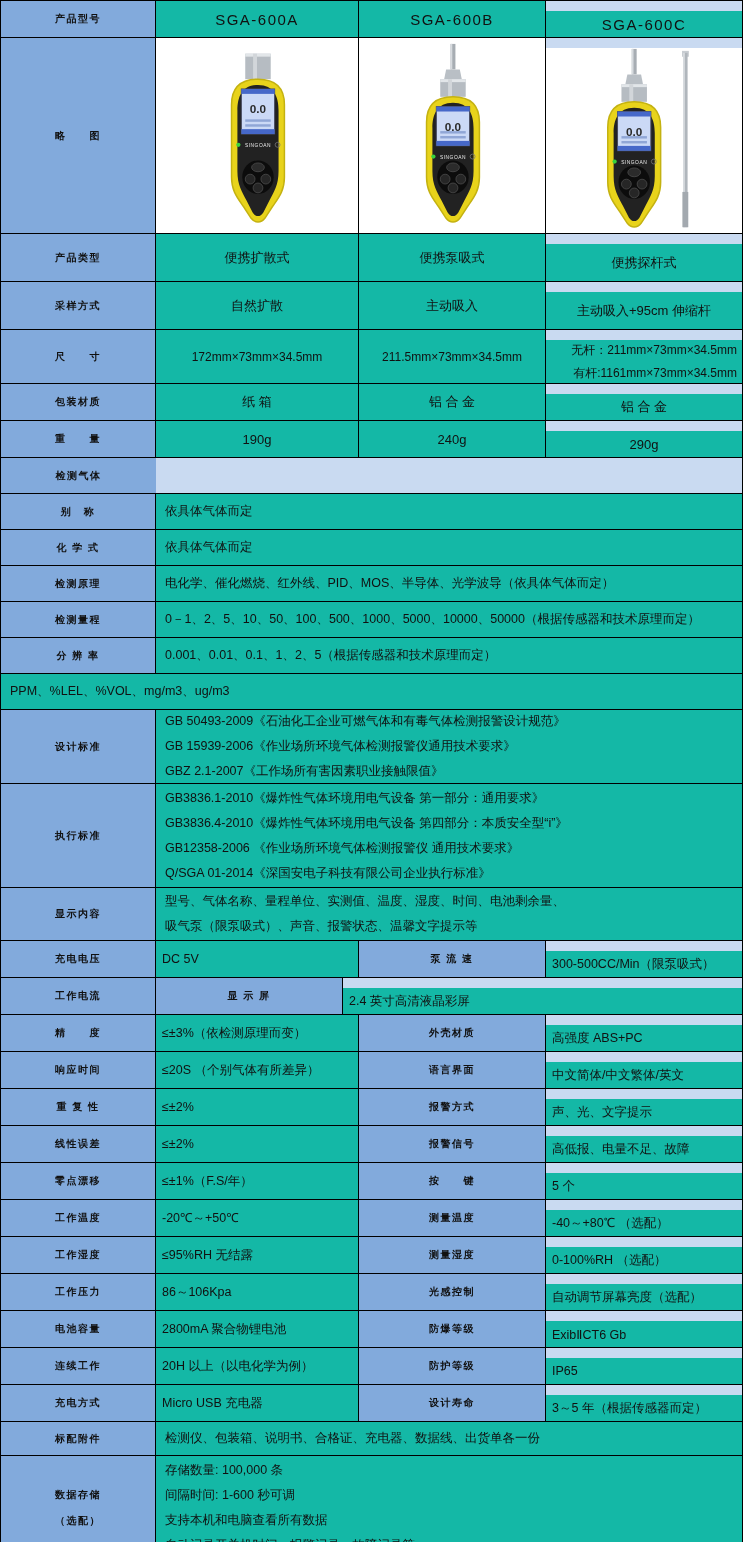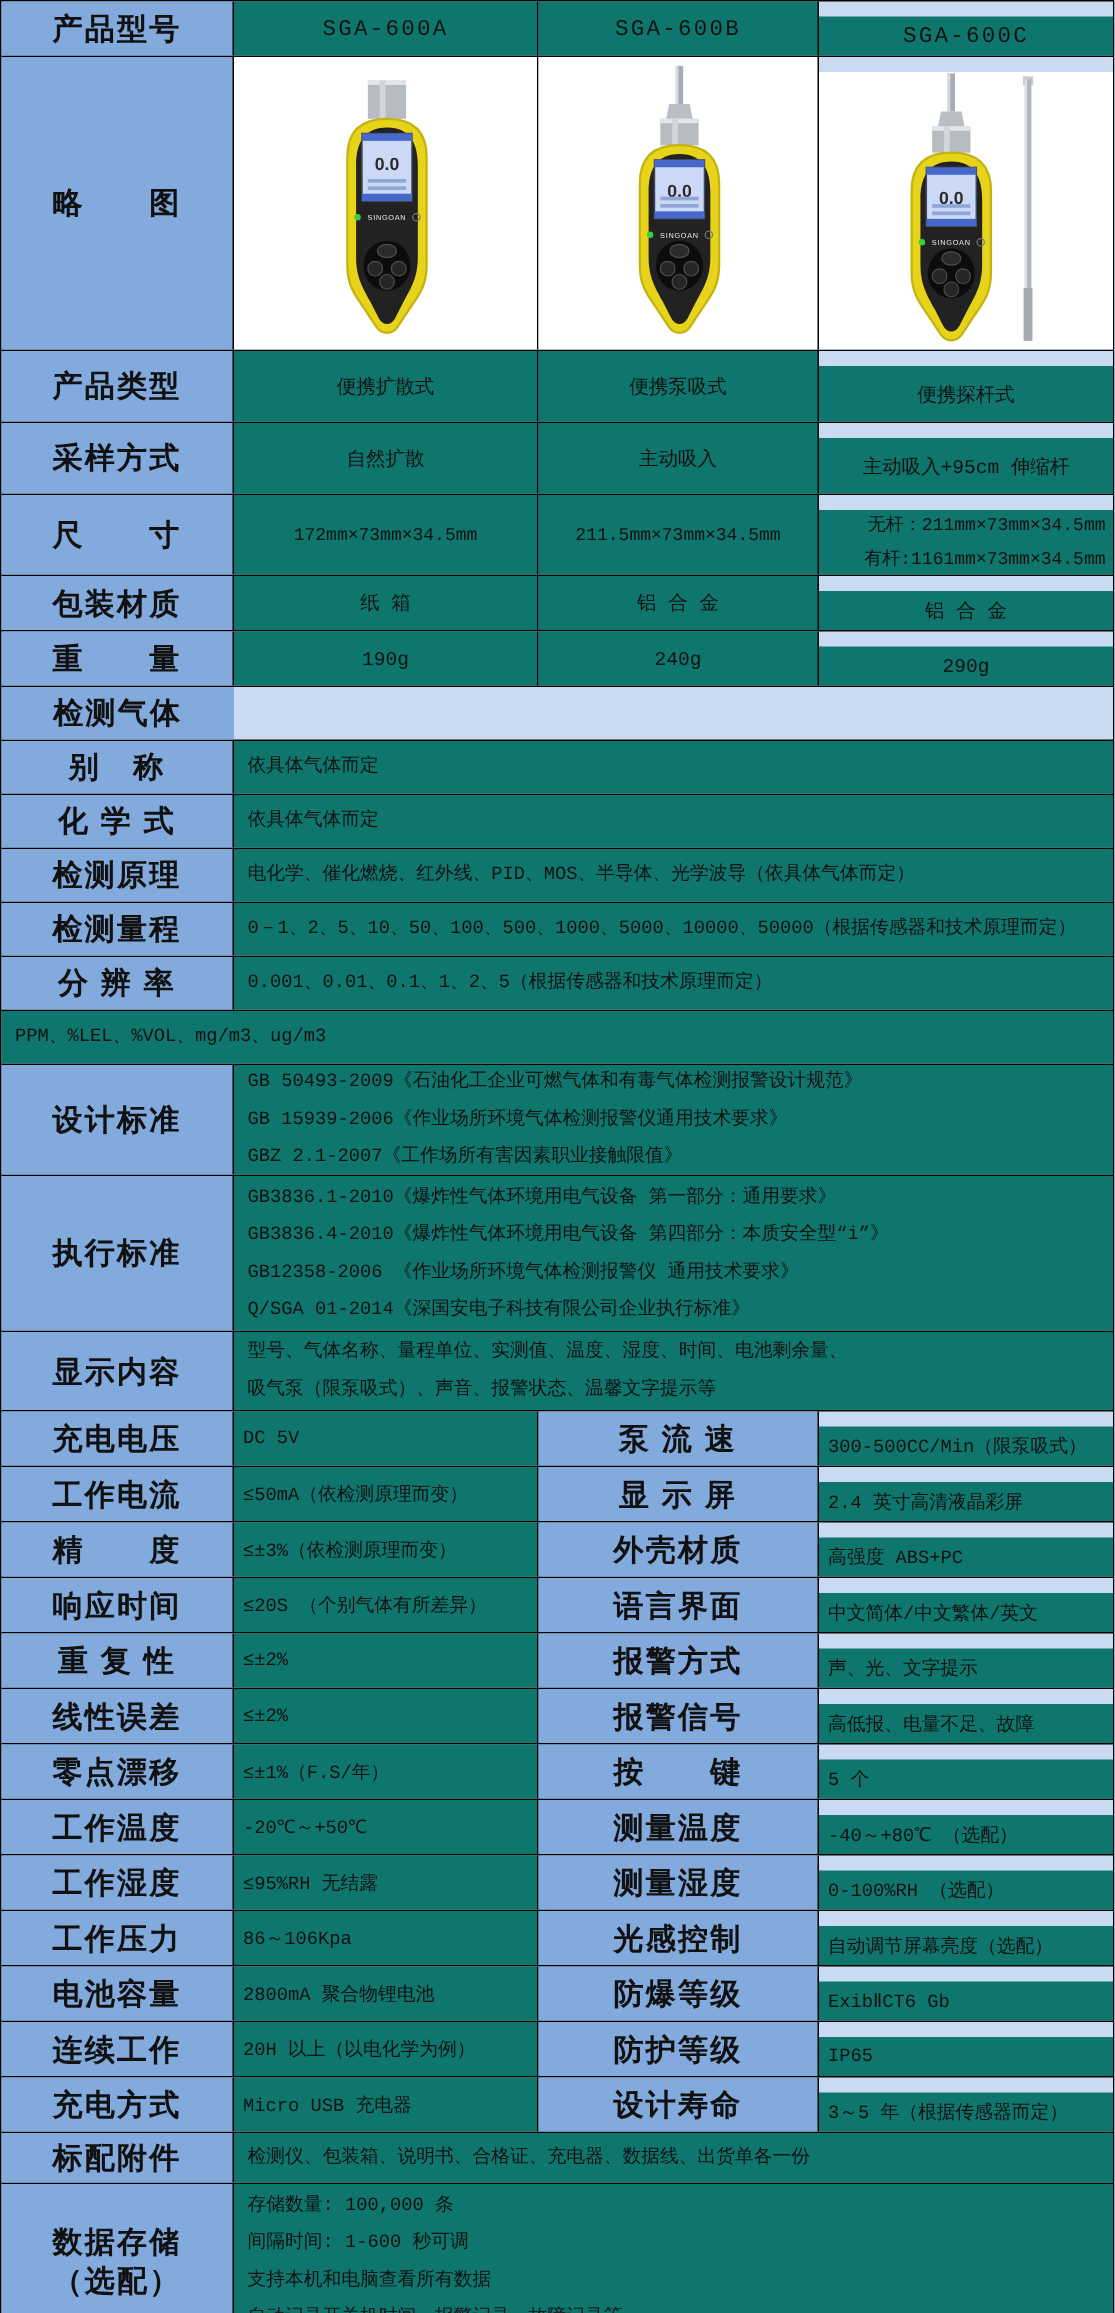--- a/index.html
+++ b/index.html
@@ -7,22 +7,22 @@
   .tbl{width:743px;border:1px solid #000;box-sizing:border-box;background:#c9daf1;}
   .row{display:flex;border-bottom:1px solid #000;box-sizing:border-box;}
   .row.last{border-bottom:none;}
   .cell{box-sizing:border-box;display:flex;align-items:center;justify-content:center;border-right:1px solid #000;overflow:hidden;}
   .cell:last-child{border-right:none;}
   .c1{flex:0 0 155px;}
   .c2{flex:0 0 203px;}
   .c3{flex:0 0 187px;}
   .c4{flex:1 1 auto;margin-top:10px;}
   .cfull{flex:1 1 auto;}
-  .lbl{background:#82aadc;font-weight:bold;font-size:20px;letter-spacing:1.5px;text-align:center;}
-  .val{background:#0f766e;font-size:13px;font-family:Liberation Mono, monospace;}
+  .lbl{background:#82aadc;font-weight:bold;font-size:10px;letter-spacing:1.5px;text-align:center;}
+  .val{background:#14b8a6;font-size:13px;font-family:Liberation Sans, sans-serif;}
   .model{font-size:15px;letter-spacing:1.5px;}
   .imgcell{background:#ffffff;}
   .device{display:flex;align-items:flex-end;justify-content:center;}
   .full-val{flex-direction:column;align-items:flex-start;justify-content:center;padding:0 9px;}
   .line{line-height:25px;font-size:12.5px;white-space:nowrap;}
   .spec-val{justify-content:flex-start;padding:0 6px;white-space:nowrap;font-size:12.5px;}
   .size-c{flex-direction:column;align-items:flex-end;justify-content:center;padding:0 5px;}
   .size-c .line{line-height:23px;font-size:12px;}
   .storage-lbl{flex-direction:column;line-height:26px;}
   .h37{height:37px}.h38{height:48px}.h54{height:54px}.h196{height:196px}.h34{height:34px}.h104{height:104px}
@@ -233,21 +233,20 @@
 
   <div id="spec-mount">
       <div class="row h37">
         <div class="cell lbl c1">充电电压</div>
         <div class="cell val c2 spec-val">DC 5V</div>
         <div class="cell lbl c3">泵 流 速</div>
         <div class="cell val c4 spec-val">300-500CC/Min（限泵吸式）</div>
       </div>
       <div class="row h37">
         <div class="cell lbl c1">工作电流</div>
-        <div class="cell val c2 spec-val">≤50mA（依检测原理而变）</div>
         <div class="cell lbl c3">显 示 屏</div>
         <div class="cell val c4 spec-val">2.4 英寸高清液晶彩屏</div>
       </div>
       <div class="row h37">
         <div class="cell lbl c1">精　　度</div>
         <div class="cell val c2 spec-val">≤±3%（依检测原理而变）</div>
         <div class="cell lbl c3">外壳材质</div>
         <div class="cell val c4 spec-val">高强度 ABS+PC</div>
       </div>
       <div class="row h37">

